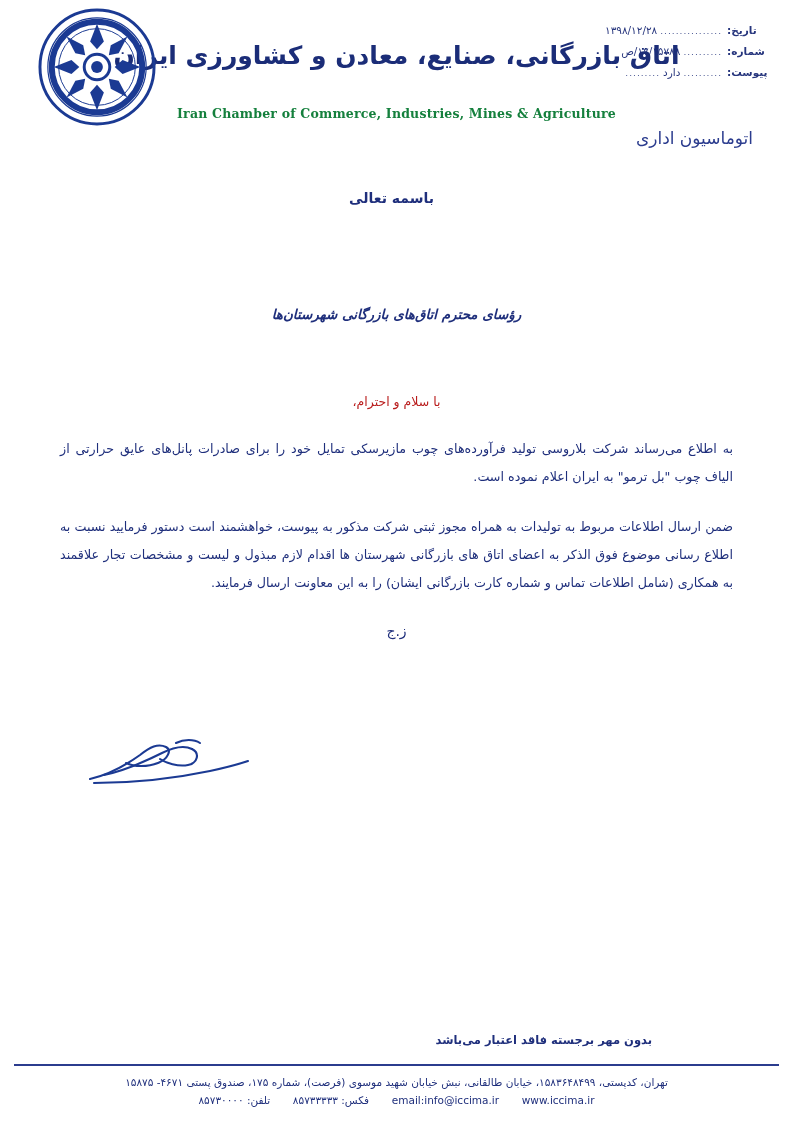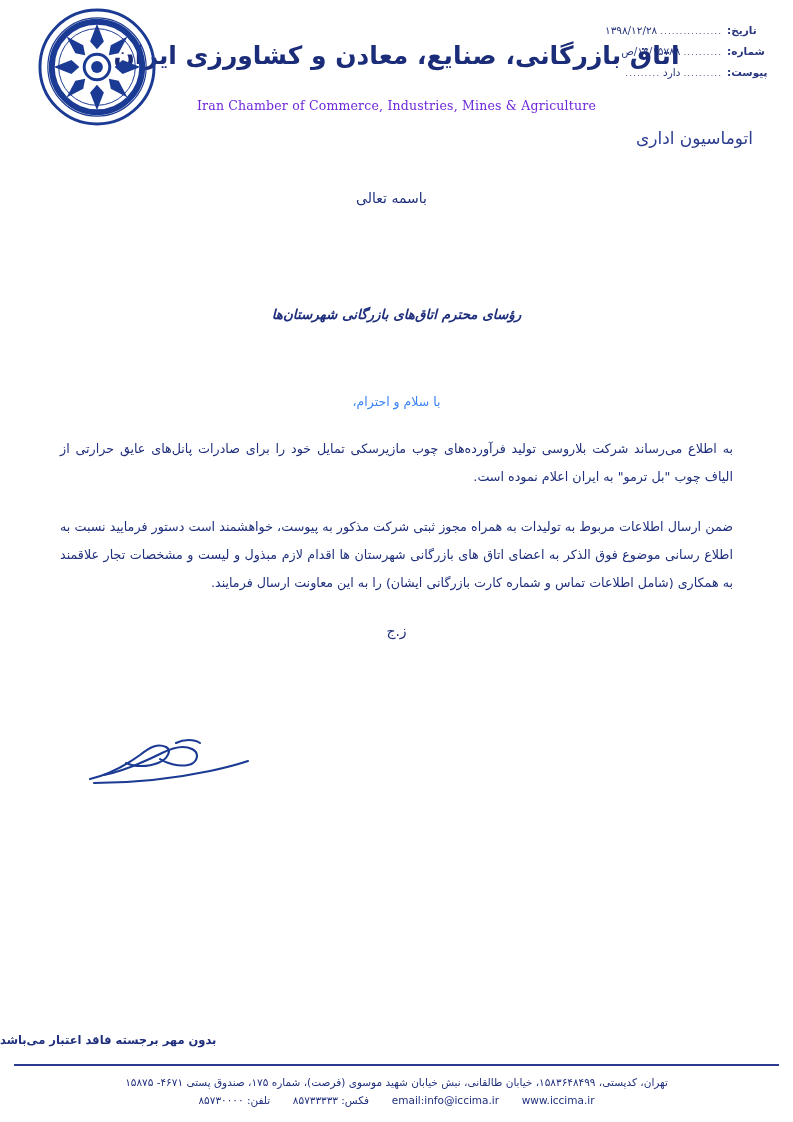--- a/index.html
+++ b/index.html
@@ -95,24 +95,25 @@
     font-weight: bold;
     color: #1b2d78;
     direction: rtl;
     letter-spacing: 0px;
     line-height: 44px;
     margin-top: 16px;
   }
   .org-title-en {
     font-family: "DejaVu Serif", "Liberation Serif", serif;
     font-size: 12.5px;
-    color: #6d28d9;
+    color: #15803d;
     direction: ltr;
-    margin-top: 20px;
+    margin-top: 28px;
     letter-spacing: .2px;
+    font-weight: bold;
   }
 
   
   .logo {
     position: absolute;
     top: 8px;
     left: 38px;
     width: 118px;
     height: 118px;
   }
@@ -124,38 +125,38 @@
     top: 180px;
     right: 60px;
     left: 60px;
     direction: rtl;
     text-align: justify;
     color: #1f2f7c;
   }
   .basmala {
     text-align: center;
     font-size: 14px;
-    font-weight: normal;
+    font-weight: bold;
     color: #1f2f7c;
     margin: 10px 0 0 0;
     padding-right: 10px;
   }
   .recipient {
     margin-top: 100px;
     text-align: center;
     font-size: 13.5px;
     font-weight: bold;
     font-style: italic;
     color: #1f2f7c;
   }
   .greeting {
     margin-top: 72px;
     text-align: center;
     font-size: 12.5px;
-    color: #3b82f6;
+    color: #b91c1c;
   }
   p.para {
     margin: 22px 0 0 0;
     font-size: 12.7px;
     line-height: 28px;
     text-align: justify;
     text-align-last: right;
     color: #1f2f7c;
   }
   p.para.first { margin-top: 26px; }
@@ -193,21 +194,21 @@
     font-weight: bold;
     line-height: 19px;
     color: #1f2f7c;
   }
 
   .stamp-note {
     position: absolute;
     top: 1033px;
     left: 0;
     width: 652px;
-    text-align: left;
+    text-align: right;
     font-size: 11.5px;
     font-weight: bold;
     color: #1f2f7c;
     direction: rtl;
   }
 
   
   .footer {
     position: absolute;
     left: 0;

